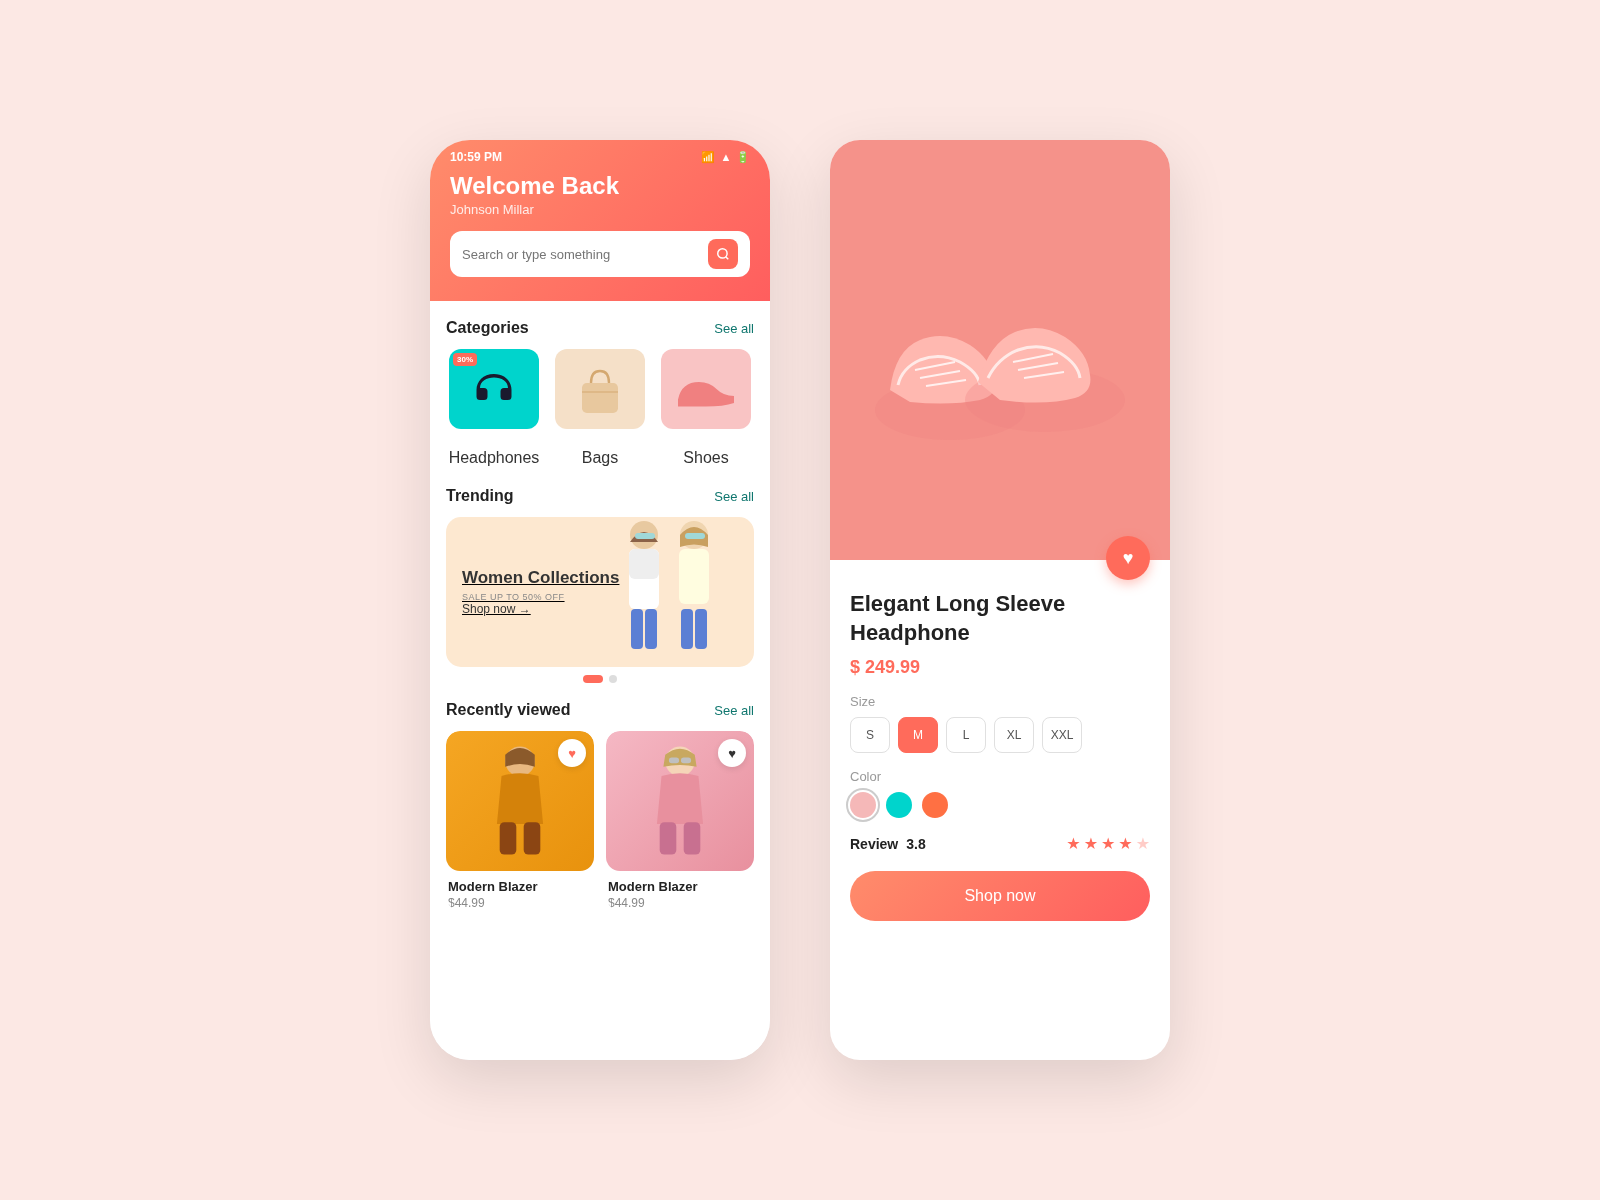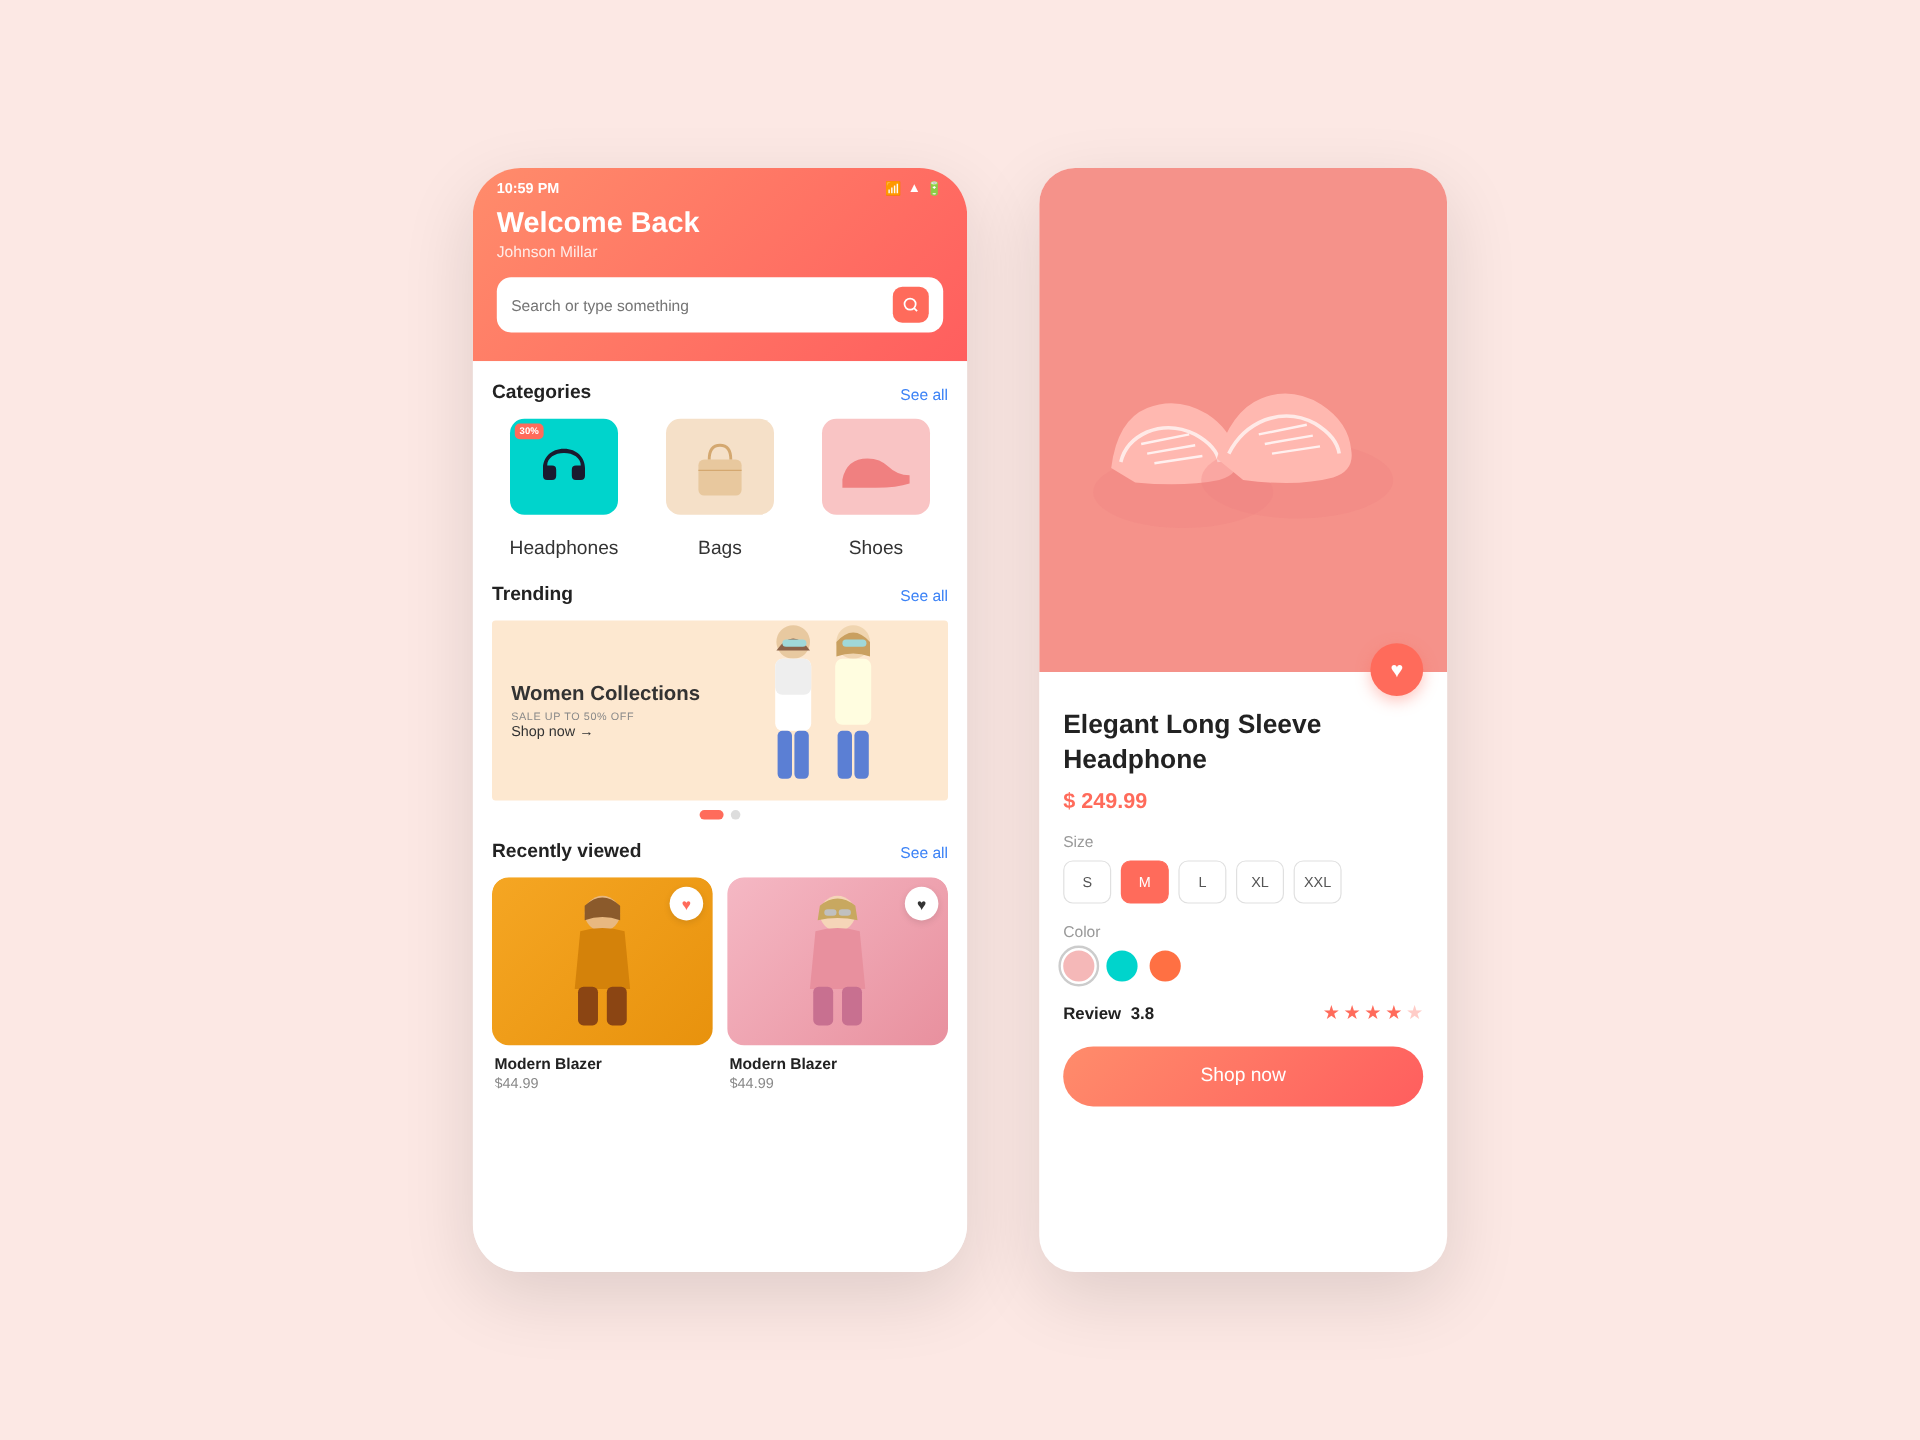--- a/index.html
+++ b/index.html
@@ -11,21 +11,21 @@
       display: flex;
       align-items: center;
       justify-content: center;
       gap: 60px;
       font-family: 'Segoe UI', Arial, sans-serif;
       overflow: hidden;
     }
 
     
     .phone-left {
-      width: 412px;
+      width: 340px;
       height: 920px;
       background: #f5f5f5;
       border-radius: 40px;
       overflow: hidden;
       box-shadow: 0 20px 60px rgba(0,0,0,0.12);
       display: flex;
       flex-direction: column;
     }
 
     .phone-header {
@@ -117,21 +117,21 @@
     }
 
     .section-title {
       font-size: 16px;
       font-weight: 700;
       color: #222;
     }
 
     .see-all {
       font-size: 13px;
-      color: #3b82f6;
+      color: #0f766e;
       cursor: pointer;
     }
 
     .categories-grid {
       display: flex;
       gap: 10px;
       margin-bottom: 20px;
     }
 
     .category-item {
@@ -184,28 +184,29 @@
     }
 
     .category-label {
       font-size: 16px;
       color: #333;
       text-align: center;
     }
 
     .trending-banner {
       background: #fde8d0;
-      border-radius: 3px;
+      border-radius: 15px;
       padding: 20px 16px;
       display: flex;
       align-items: center;
       margin-bottom: 6px;
       position: relative;
       overflow: hidden;
       min-height: 150px;
+      text-decoration: underline;
     }
 
     .banner-text {
       flex: 1;
     }
 
     .banner-title {
       font-size: 17px;
       font-weight: 700;
       color: #333;

